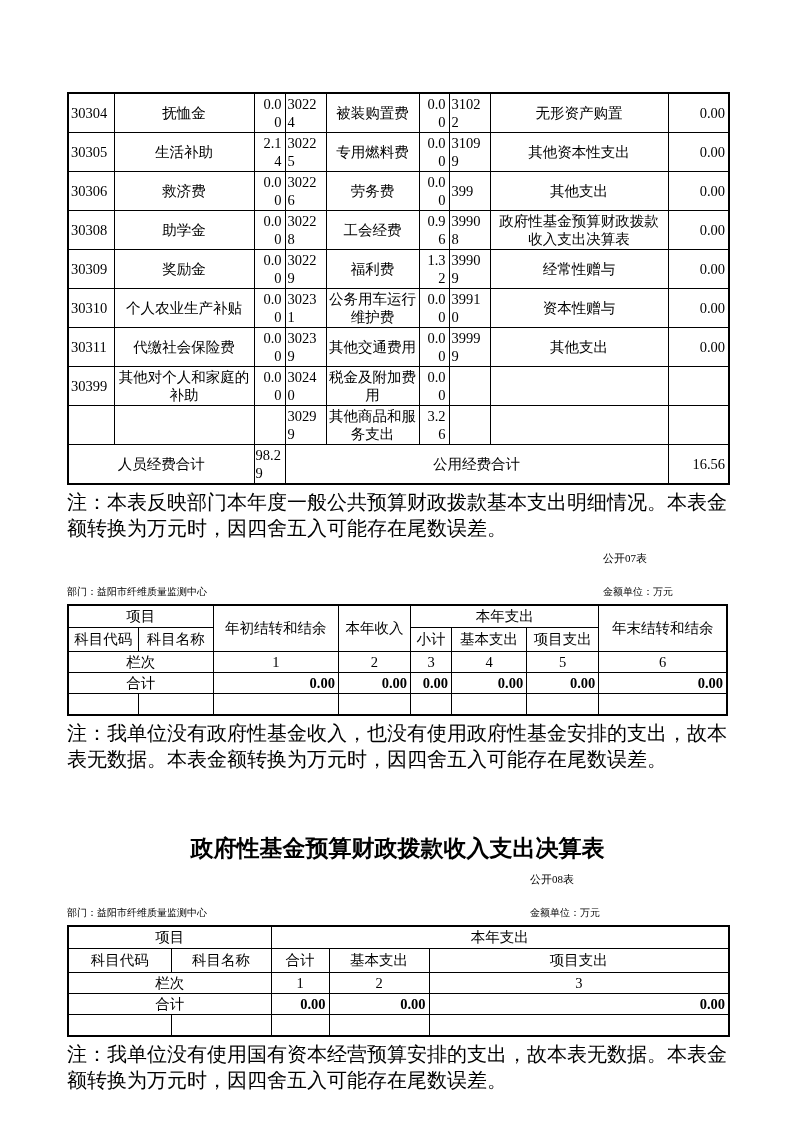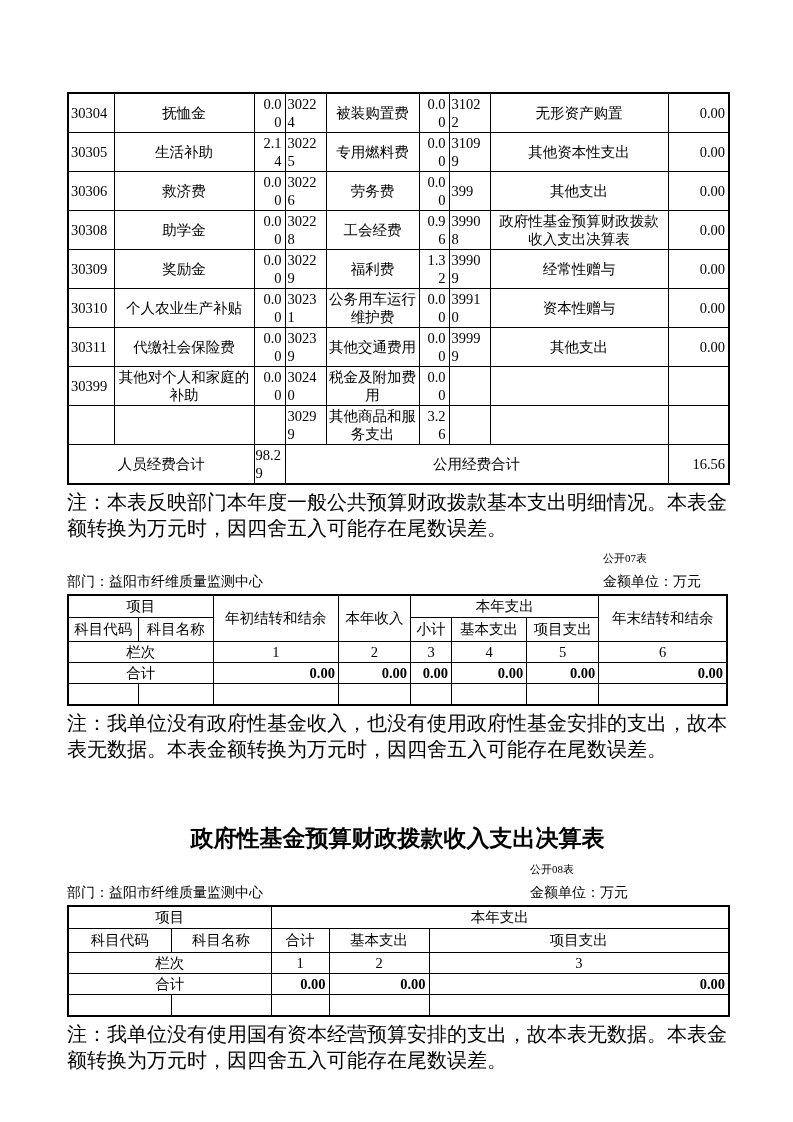--- a/index.html
+++ b/index.html
@@ -48,21 +48,21 @@
     text-align:center;
     line-height:26px;
     font-family:"Liberation Serif","DejaVu Serif",serif;
   }
   .table-title.second { margin-top:64px; }
 
   .pubno { font-size:11px; line-height:16px; margin-top:9px; }
   .pubno.t2off { padding-left:536px; }
   .pubno.t3off { padding-left:463px; }
 
-  .meta { position:relative; font-size:14px; line-height:16px; margin-top:8px; height:17px; }
+  .meta { position:relative; font-size:10px; line-height:16px; margin-top:18px; height:17px; }
   .meta .unit2 { position:absolute; left:536px; top:0; }
   .meta .unit3 { position:absolute; left:463px; top:0; }
 
   .hrow1 { height:22px; }
   .hrow2 { height:24px; }
   .lanci-row { height:19px;margin-left:24px; }
   .total-row { height:21px; }
   .empty-row { height:22px; }
   .hd { text-align:center; }
   .gap2 { margin-top:3px; }

